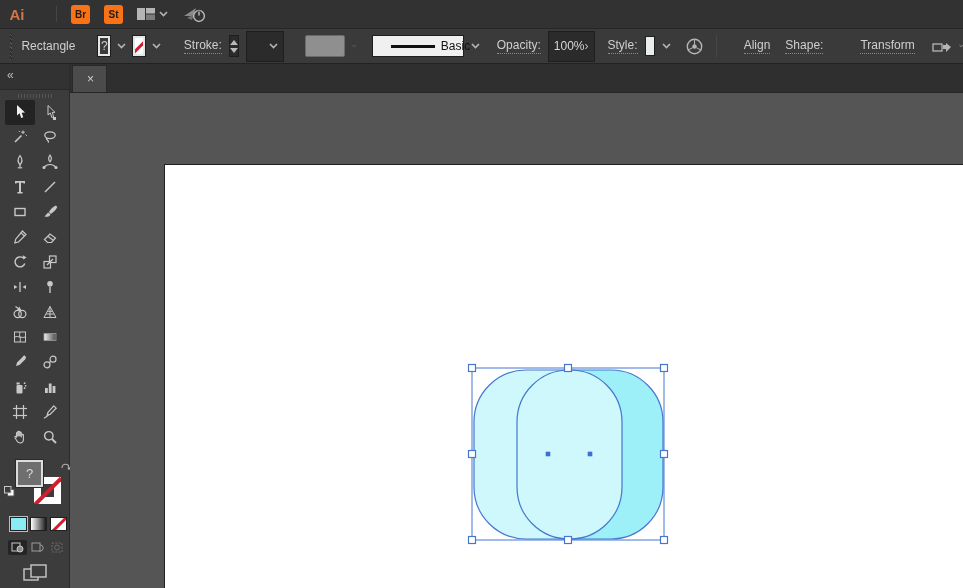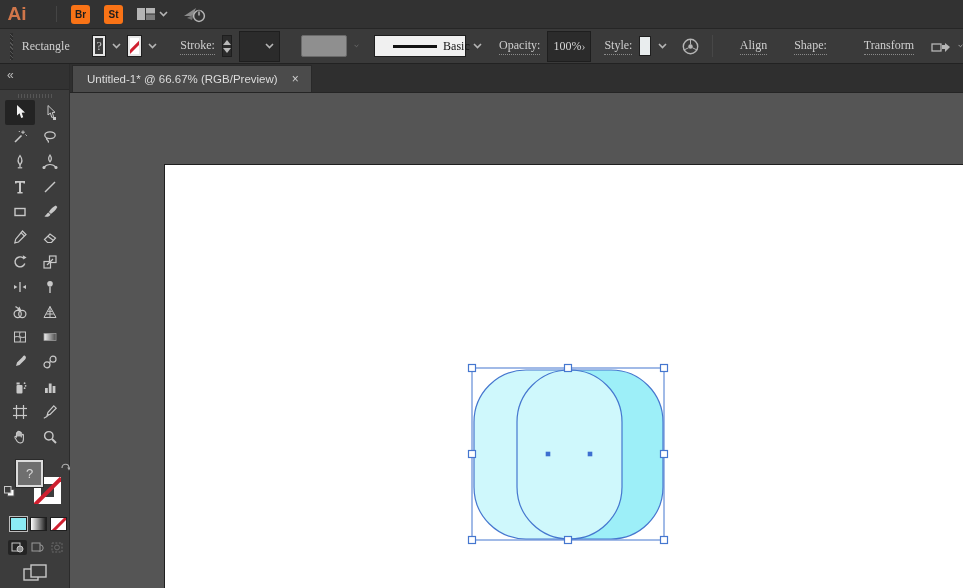--- a/index.html
+++ b/index.html
@@ -2,32 +2,32 @@
 <html><head>
 <meta charset="utf-8">
 <style>
   * { margin:0; padding:0; box-sizing:border-box; }
   html,body { width:963px; height:588px; overflow:hidden; background:#555; }
   body { font-family:"Liberation Sans", sans-serif; font-size:12px; color:#d6d6d6; }
 
   
   .menubar { height:29px; background:#323232; display:flex; align-items:center; border-bottom:1px solid #262626; }
   .ai-logo { width:34px; height:29px; display:flex; align-items:center; justify-content:center;
-             color:#d0764a; font-weight:bold; font-size:19px; }
+             color:#d0764a; font-weight:bold; font-size:15px; }
   .menus { display:flex; align-items:center; }
   .menu-item { padding:0 13px; color:#cfcfcf; cursor:default; line-height:28px; }
   .menubar-right { display:flex; align-items:center; gap:14px; margin-left:22px; }
   .mb-sep { width:1px; height:16px; background:#454545; }
   .sq-btn { width:19px; height:19px; background:#f97316; color:#1d1d1d; border-radius:3px;
             display:flex; align-items:center; justify-content:center; font-size:10px; font-weight:bold; }
   .ws-group { display:flex; align-items:center; gap:4px; }
 
   
   .optionsbar { height:35px; background:#3a3a3a; border-bottom:1px solid #222;
-                display:flex; align-items:center; gap:7px; padding-left:10px; position:relative;font-family:Liberation Serif, serif; }
+                display:flex; align-items:center; gap:7px; padding-left:10px; position:relative; }
   .grip { width:5px; height:27px; margin-right:2px;
           background:repeating-linear-gradient(45deg,#555 0 1px,#2e2e2e 1px 3px); }
   .ctx-label { color:#cfcfcf; margin-right:16px; }
   .opt-label { color:#cfcfcf; border-bottom:1px dotted #8a8a8a; padding-bottom:1px; white-space:nowrap; }
   .swatch { width:20px; height:20px; border:2px solid #e6e6e6; background:#3a3a3a;
             display:flex; align-items:center; justify-content:center; color:#cfcfcf; font-size:12px;
             box-shadow:0 0 0 1px #1e1e1e; }
   .swatch.none { background:#fff; position:relative; overflow:hidden; }
   .swatch.none::after { content:""; position:absolute; left:-4px; right:-4px; top:50%; height:3px;
                         background:#cf1f2f; transform:rotate(-45deg); }
@@ -184,21 +184,21 @@
       <circle cx="8.5" cy="8.5" r="7.2" fill="none" stroke="#b5b5b5" stroke-width="1.4"></circle>
       <circle cx="8.5" cy="8.5" r="2.2" fill="#b5b5b5"></circle>
       <line x1="8.5" y1="1.5" x2="8.5" y2="6.5" stroke="#b5b5b5"></line>
       <line x1="2" y1="12" x2="6.7" y2="9.7" stroke="#b5b5b5"></line>
       <line x1="15" y1="12" x2="10.3" y2="9.7" stroke="#b5b5b5"></line>
     </svg>
   </div>
 
   <div class="opt-sep" style="margin-left:6px"></div>
   <span class="opt-label" style="margin-left:20px">Align</span>
-  <span class="opt-label" style="margin-left:20px">Shape:</span>
+  <span class="opt-label" style="margin-left:8px">Shape:</span>
   <span class="opt-label" style="margin-left:30px">Transform</span>
 
   <div class="opt-icon" style="margin-left:10px">
     <svg width="20" height="16" viewBox="0 0 20 16">
       <rect x="1" y="6" width="9" height="7" fill="none" stroke="#b5b5b5" stroke-width="1.3"></rect>
       <path d="M11 10 L16 5 L16 8 L19 8 L19 12 L16 12 L16 14 Z" fill="#b5b5b5" transform="rotate(180 15 9.5)"></path>
     </svg>
   </div>
   <svg width="9" height="6" viewBox="0 0 9 6">
       <polyline points="1,1 4.5,4.5 8,1" fill="none" stroke="#b5b5b5" stroke-width="1.6"></polyline>
@@ -451,21 +451,20 @@
       <svg width="26" height="22" viewBox="0 0 26 22">
         <rect x="2" y="6" width="14" height="11" fill="none" stroke="#c8c8c8" stroke-width="1.4"></rect>
         <rect x="9" y="2" width="15" height="12" fill="#3c3c3c" stroke="#c8c8c8" stroke-width="1.4"></rect>
       </svg>
     </div>
   </div>
 
   <div class="workarea">
     <div class="tabstrip">
       <div class="doc-tab">
-        <span>Untitled-1* @ 66.67% (RGB/Preview)</span>
         <span class="tab-close">×</span>
       </div>
     </div>
 
     <div class="canvas">
       <div class="artboard"></div>
 
       <svg class="sel-overlay" viewBox="0 0 893 495">
 
         <rect x="447" y="277" width="146" height="169" rx="52" fill="#9deff8"></rect>

